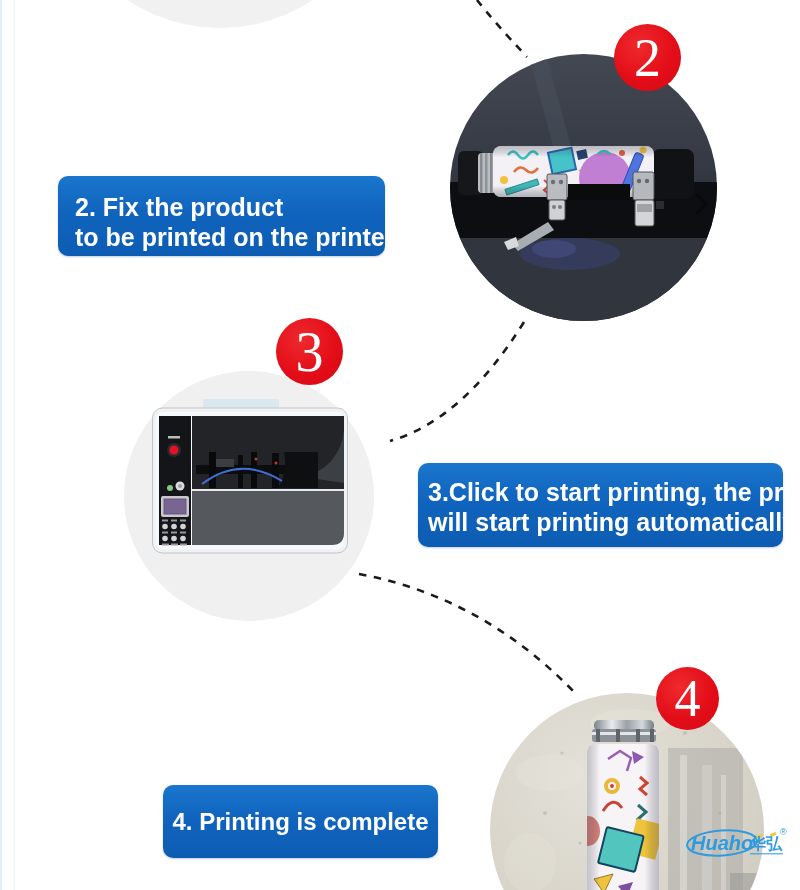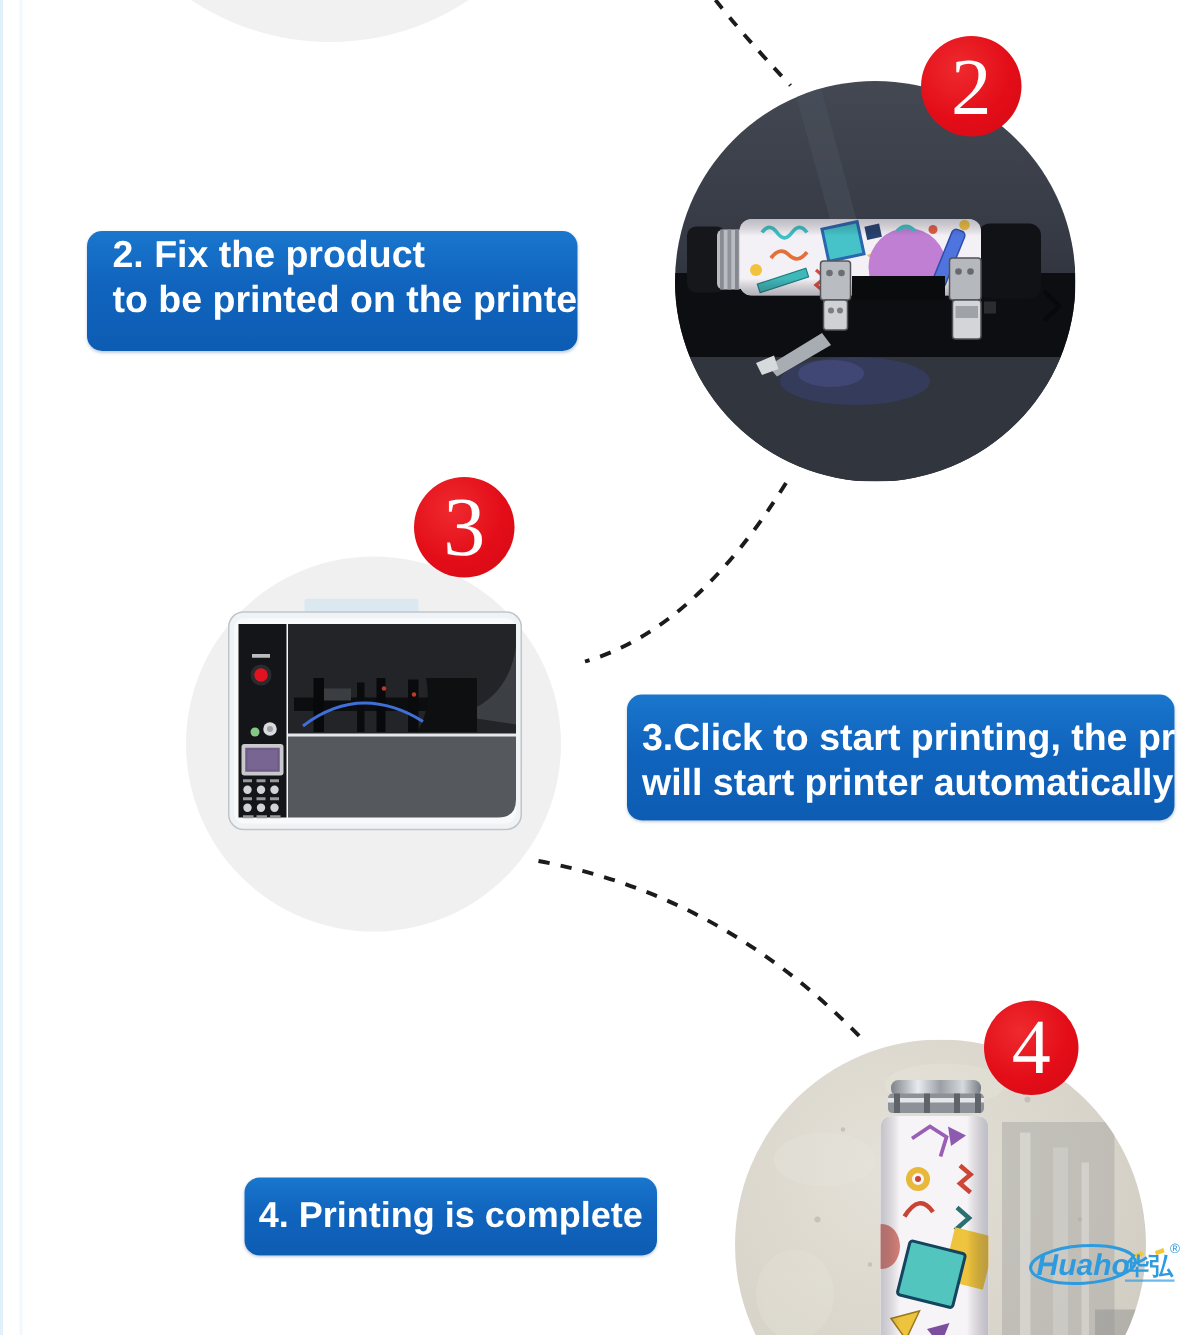--- a/index.html
+++ b/index.html
@@ -27,23 +27,23 @@
   .badge.n3{left:276px;top:318px;width:67px;height:67px;font-size:56px;}
   .badge.n4{left:656px;top:667px;width:63px;height:63px;font-size:52px;}
 
   .banner{
     position:absolute;z-index:4;border-radius:10px;
     background:linear-gradient(180deg,#1a76cd 0%,#1064bd 45%,#0d5cb3 100%);
     box-shadow:0 1px 2px rgba(20,60,120,.25);
     color:#ffffff;font-weight:bold;font-size:25px;line-height:30px;
   }
   .banner .ln{display:block;white-space:nowrap;}
-  .banner.b2{left:58px;top:154px;width:327px;height:80px;padding:1px 0 0 17px;box-sizing:border-box;}
+  .banner.b2{left:58px;top:176px;width:327px;height:80px;padding:16px 0 0 17px;box-sizing:border-box;}
   .banner.b3{left:418px;top:463px;width:365px;height:84px;padding:14px 0 0 10px;box-sizing:border-box;}
-  .banner.b4{left:163px;top:785px;width:275px;height:52px;display:flex;align-items:center;justify-content:center;font-size:24px;}
+  .banner.b4{left:163px;top:785px;width:275px;height:73px;display:flex;align-items:center;justify-content:center;font-size:24px;}
 
   .connectors{position:absolute;left:0;top:0;z-index:3;pointer-events:none;}
   .connectors path{stroke:#1b1b1b;stroke-width:2.6;fill:none;stroke-dasharray:7.5 7.5;}
 
   .printer{position:absolute;left:152px;top:399px;width:196px;height:155px;z-index:2;}
   .printer svg{display:block;width:100%;height:100%;}
 
   .logo{position:absolute;left:686px;top:785px;width:104px;height:40px;z-index:6;margin-top:38px;}
   .logo svg{display:block;width:100%;height:100%;}
   svg text{font-family:"Liberation Sans",sans-serif;}
@@ -275,21 +275,21 @@
   <div class="badge n4">
       <span>4</span>
     </div>
 
   <div class="banner b2">
     <span class="ln">2. Fix the product</span>
     <span class="ln">to be printed on the printer</span>
   </div>
   <div class="banner b3">
     <span class="ln">3.Click to start printing, the printer</span>
-    <span class="ln">will start printer automatically</span>
+    <span class="ln">will start printing automatically</span>
   </div>
   <div class="banner b4">
     <span class="ln">4. Printing is complete</span>
   </div>
 
   <div class="logo">
     <svg viewBox="0 0 104 40">
       <ellipse cx="36" cy="20" rx="35" ry="12.5" fill="none" stroke="#2f9bdf" stroke-width="2" transform="rotate(-4 36 20)"></ellipse>
       <text x="5" y="27" font-style="italic" font-weight="bold" font-size="20" fill="#2f9bdf">Huaho</text>
       <rect x="70" y="12" width="6" height="3" fill="#f3c73a" transform="rotate(-20 73 13)"></rect>

